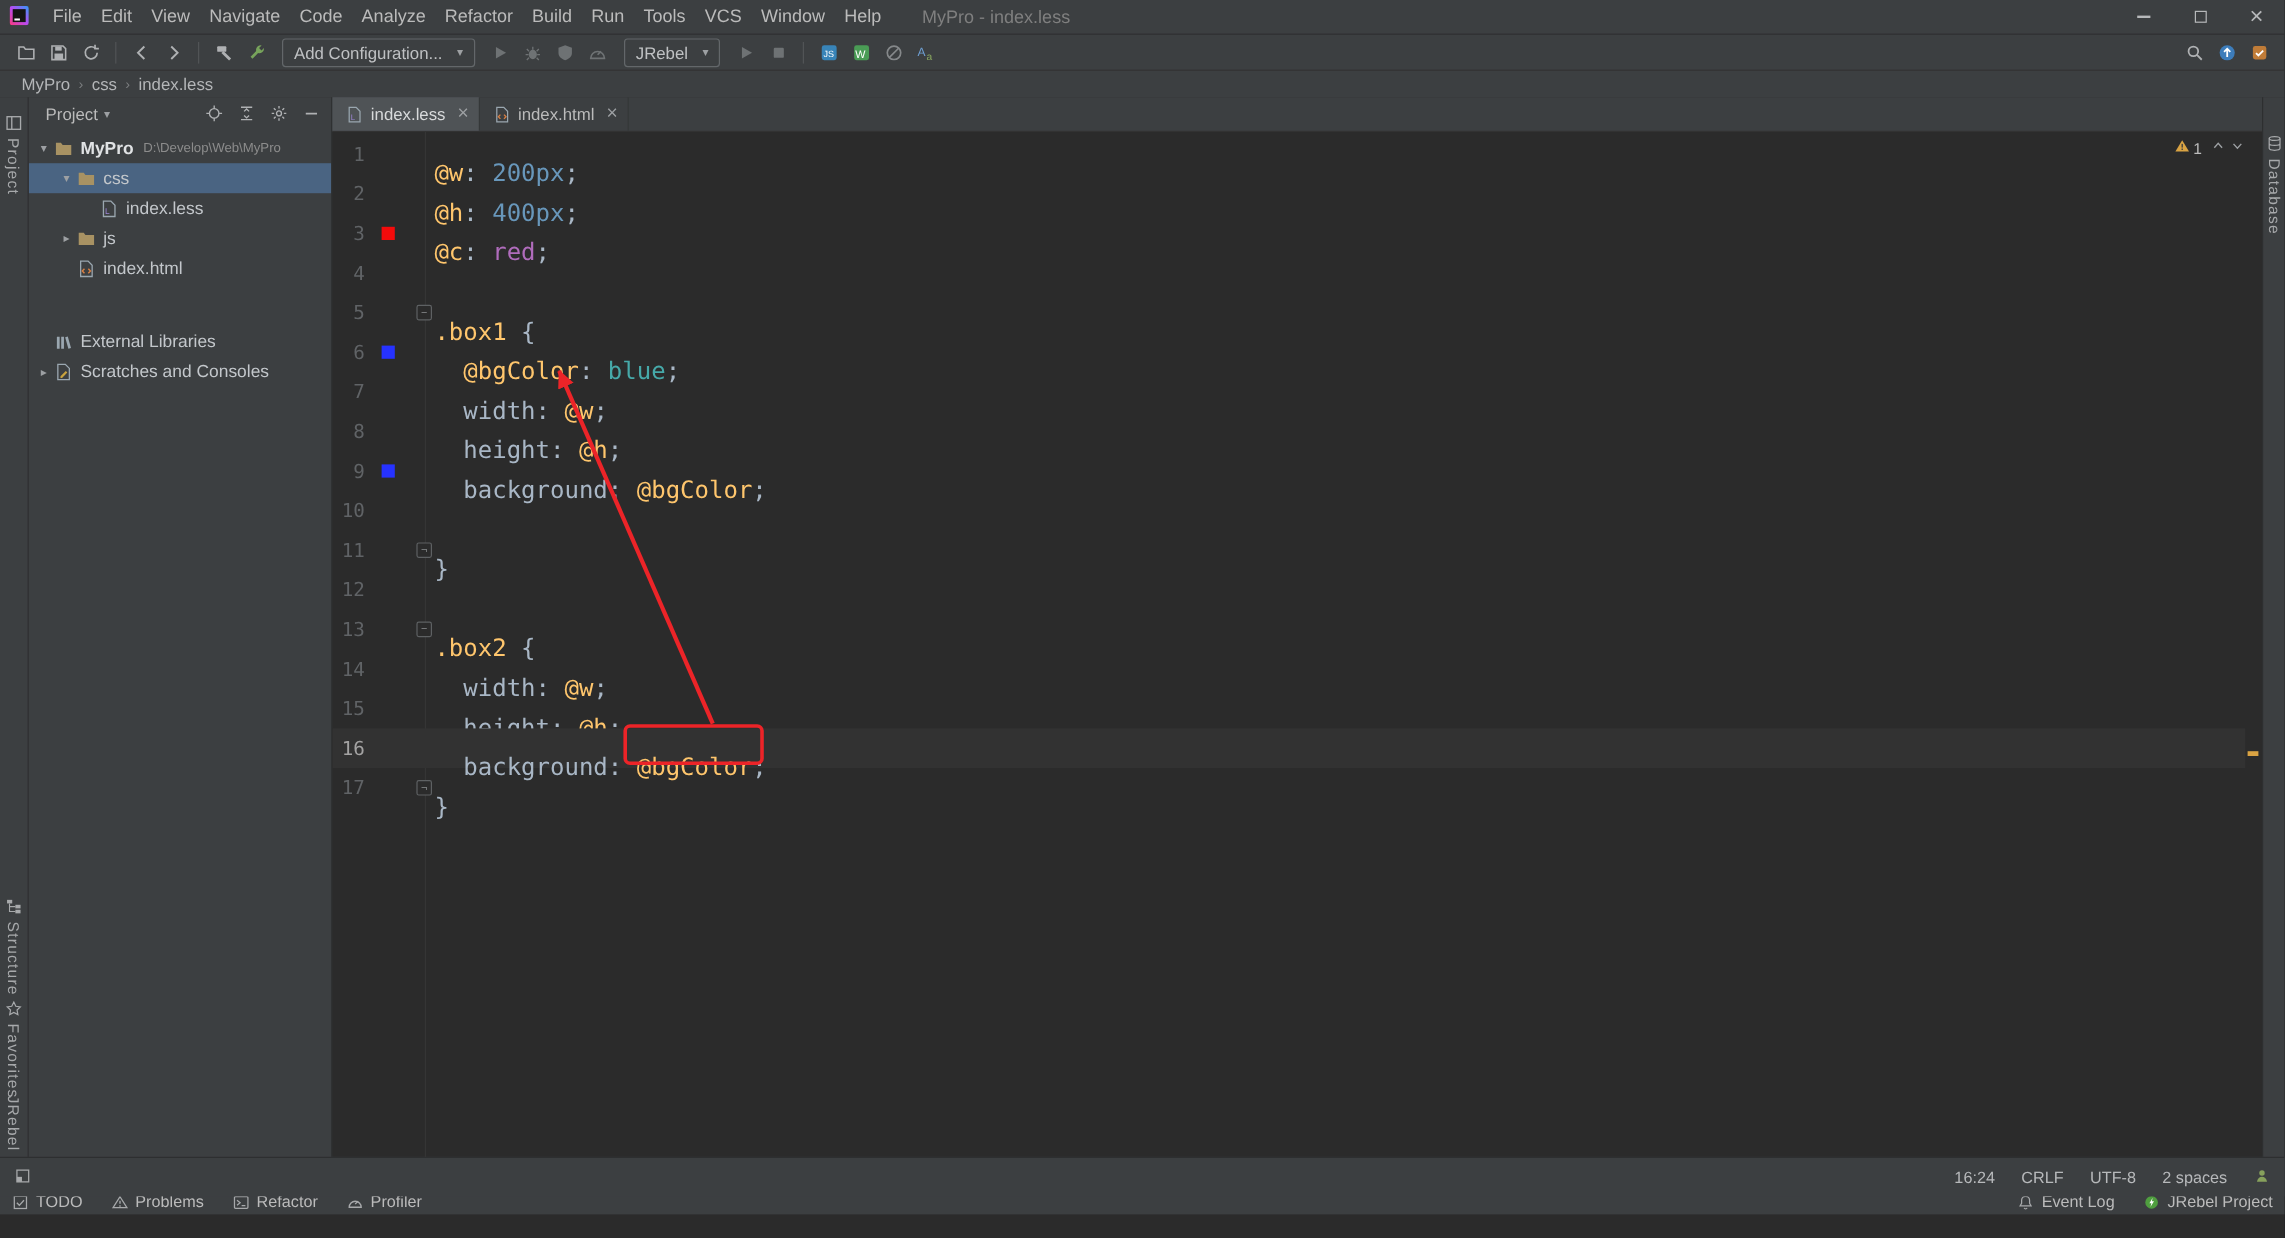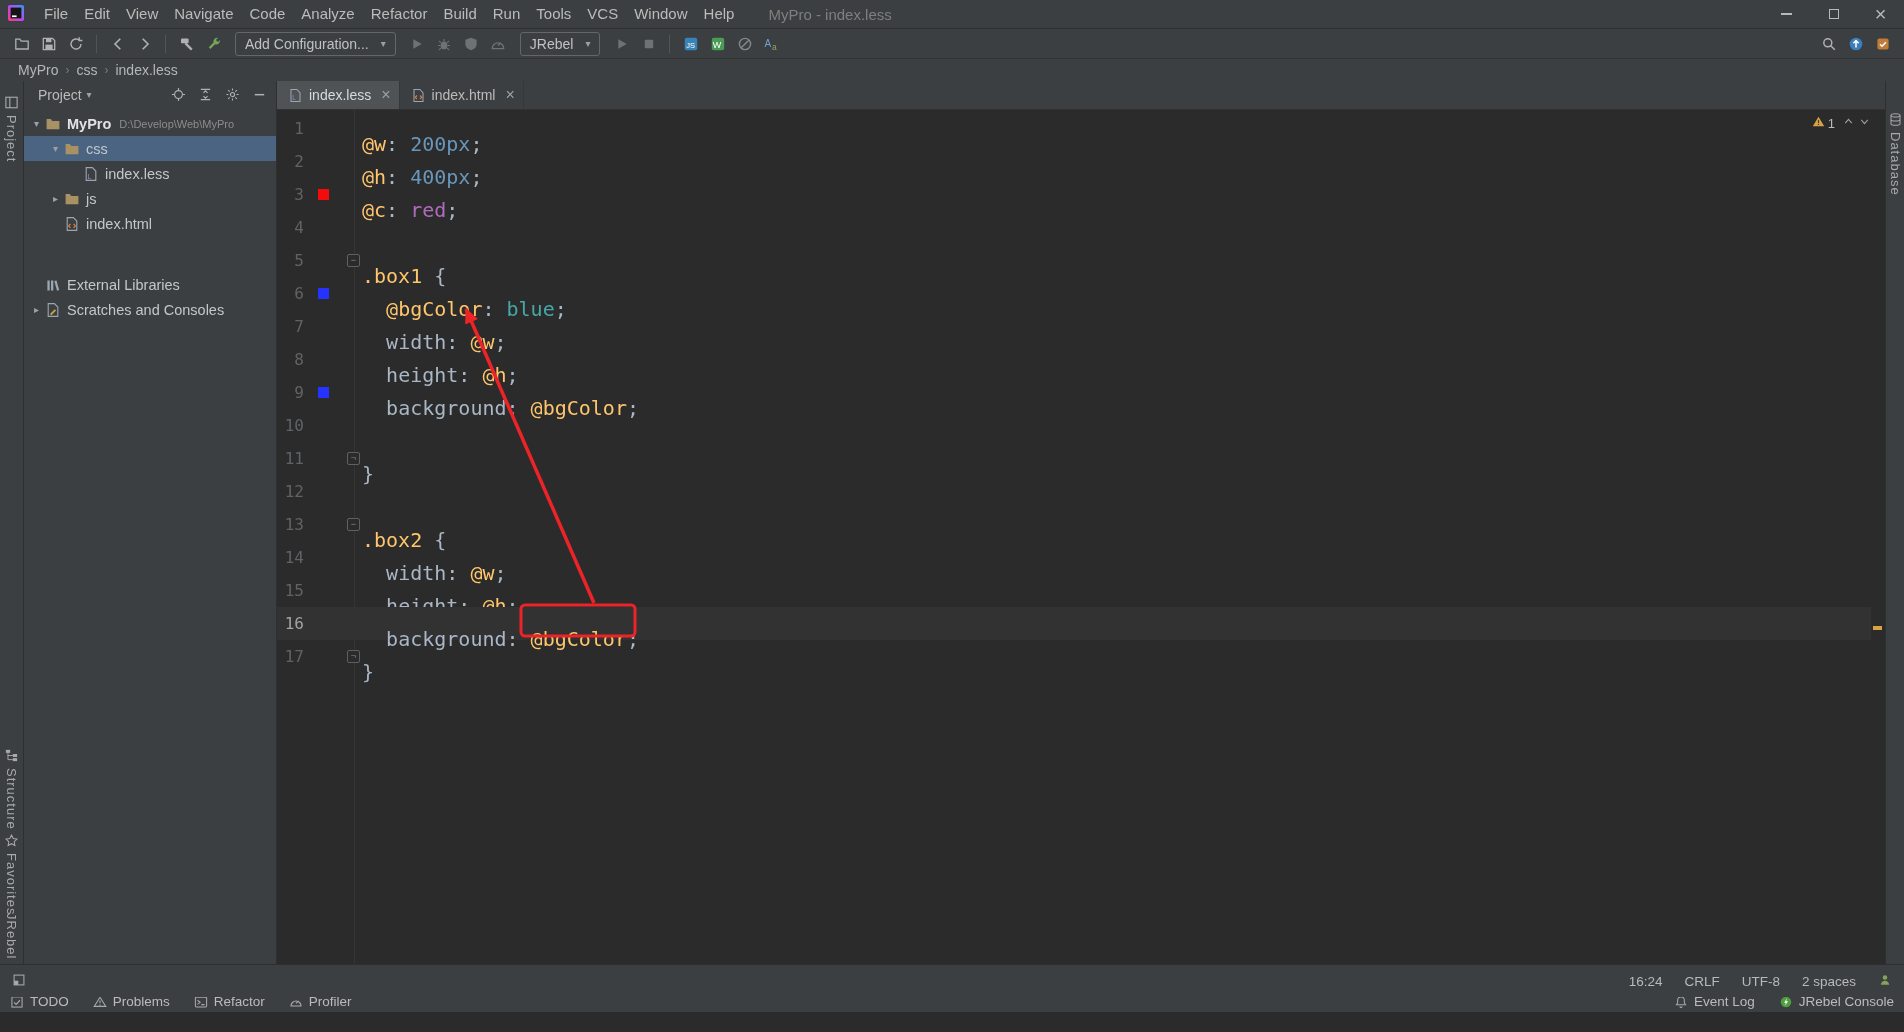--- a/index.html
+++ b/index.html
@@ -655,21 +655,21 @@
           </span>
           <span>Event Log</span>
         </span>
         <span class="twb">
           <span class="icn">
             <svg viewBox="0 0 16 16">
               <circle cx="8" cy="8" r="6" fill="#4f9e3f"></circle>
               <path d="M9 3.6L5.9 8.8h1.9L6.9 12.4l3.4-5.4h-2z" fill="#fff"></path>
             </svg>
           </span>
-          <span>JRebel Console</span>
+          <span>JRebel Project</span>
         </span>
       </span>
   </div>
 
   <div class="statusbar">
     <span id="sb-toggle"><span class="icn"><svg viewBox="0 0 16 16">
             <rect x="2.4" y="2.4" width="11.2" height="11.2" fill="none" stroke="#a7a9ab" stroke-width="1.2"></rect>
             <rect x="2.4" y="8.8" width="4.8" height="4.8" fill="#a7a9ab"></rect>
           </svg></span></span>
     <span class="sb-right">

